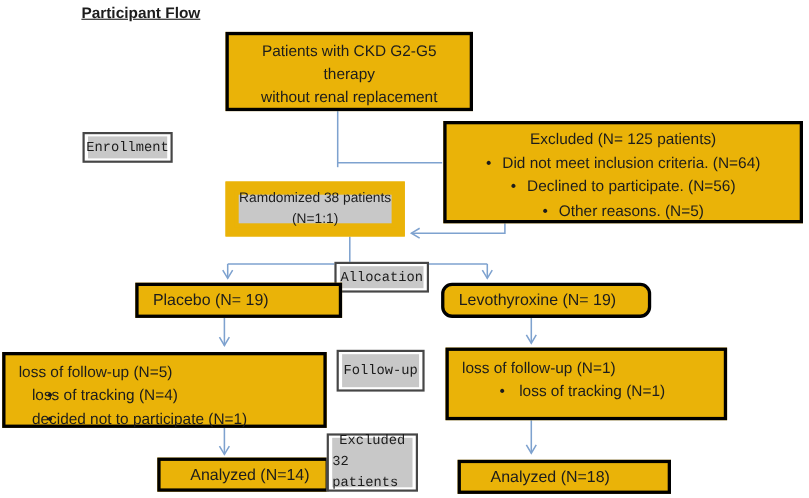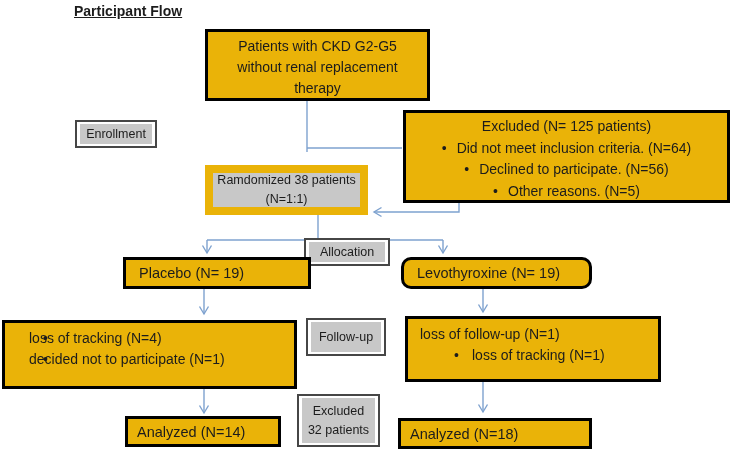--- a/index.html
+++ b/index.html
@@ -19,50 +19,50 @@
   .box { position:absolute; background:#eab308; border:3px solid #000; }
 
   .top-box { left:205px; top:29px; width:225px; height:72px;
     text-align:center; font-size:14px; line-height:21px; padding-top:4px; }
 
   .excluded-box { left:403px; top:110px; width:327px; height:93px;
     text-align:center; font-size:14px; line-height:21.5px; padding-top:3px; }
   .c-bullet::before { content:"•"; margin-right:10px; }
 
   .stage-label { position:absolute; background:#fff; border:2px solid #464646;
-    display:flex; align-items:center; justify-content:center; padding:2px 3px; }
+    display:flex; align-items:center; justify-content:center; padding:2px 3px;font-family:Liberation Mono, monospace; }
   .stage-label .fill { background:var(--label-fill,#c8c8c8); width:100%; height:100%;
     display:flex; flex-direction:column; align-items:center; justify-content:center;
     font-size:12.5px; line-height:19px; }
 
   .enrollment-label { left:75px; top:120px; width:82px; height:28px; }
   .allocation-label { left:304px; top:238px; width:86px; height:28px; }
   .followup-label   { left:306px; top:318px; width:80px; height:38px; }
   .analyzed-label   { left:297px; top:394px; width:83px; height:53px; }
 
   .randomized-box { left:205px; top:165px; width:163px; height:50px;
-    border:4px solid #eab308; padding:4px; }
+    border:8px solid #eab308; padding:4px; }
   .randomized-box .fill { background:var(--label-fill,#c8c8c8); width:100%; height:100%;
     display:flex; flex-direction:column; align-items:center; justify-content:center;
     font-size:12.5px; line-height:19px; text-align:center; }
 
   .arm-box { height:32px; font-size:14.5px; display:flex; align-items:center; padding-left:13px; }
   .placebo-box { left:123px; top:257px; width:188px; }
   .levo-box    { left:401px; top:257px; width:191px;border-radius:10px; }
 
   .fl-box { font-size:14px; line-height:21px; padding-top:5px; }
   .fl-left-box  { left:2px;   top:320px; width:295px; height:69px; }
   .fl-right-box { left:405px; top:316px; width:256px; height:66px; }
   .fl-head { padding-left:12px; }
   .l-bullet { position:relative; padding-left:24px; }
   .l-bullet::before { content:"•"; position:absolute; left:38px; }
   .fl-right-box .l-bullet { padding-left:64px; }
   .fl-right-box .l-bullet::before { left:46px; }
 
-  .analyzed-box { height:31px; font-size:14.5px; display:flex; align-items:center; padding-left:9px; }
+  .analyzed-box { height:31px; font-size:14.5px; display:flex; align-items:center; padding-left:27px;margin-left:18px; }
   .analyzed-left-box  { left:125px; top:416px; width:156px; }
   .analyzed-right-box { left:398px; top:418px; width:194px; }
 </style>
 </head>
 <body>
 
 <div class="canvas">
 
   <svg class="arrows" viewBox="0 0 735 453">
     <defs>
@@ -82,22 +82,22 @@
       <path d="M483 289 V312" marker-end="url(#arr)"></path>
       <path d="M204 389 V413" marker-end="url(#arr)"></path>
       <path d="M483 382 V412" marker-end="url(#arr)"></path>
     </g>
   </svg>
 
   <div class="title">Participant Flow</div>
 
   <div class="box top-box">
     <div>Patients with CKD G2-G5</div>
+    <div>therapy</div>
     <div>without renal replacement</div>
-    <div>therapy</div>
   </div>
 
   <div class="stage-label enrollment-label">
     <div class="fill">
         <span>Enrollment</span>
       </div>
   </div>
 
   <div class="box excluded-box">
     <div>Excluded (N= 125 patients)</div>
@@ -121,20 +121,21 @@
 
   <div class="box arm-box placebo-box">
     <span>Placebo (N= 19)</span>
   </div>
 
   <div class="box arm-box levo-box">
     <span>Levothyroxine (N= 19)</span>
   </div>
 
   <div class="box fl-box fl-left-box">
+    <div class="fl-head">loss of follow-up (N=5)</div>
     <div class="l-bullet">loss of tracking (N=4)</div>
     <div class="l-bullet">decided not to participate (N=1)</div>
   </div>
 
   <div class="stage-label followup-label">
     <div class="fill">
         <span>Follow-up</span>
       </div>
   </div>
 

